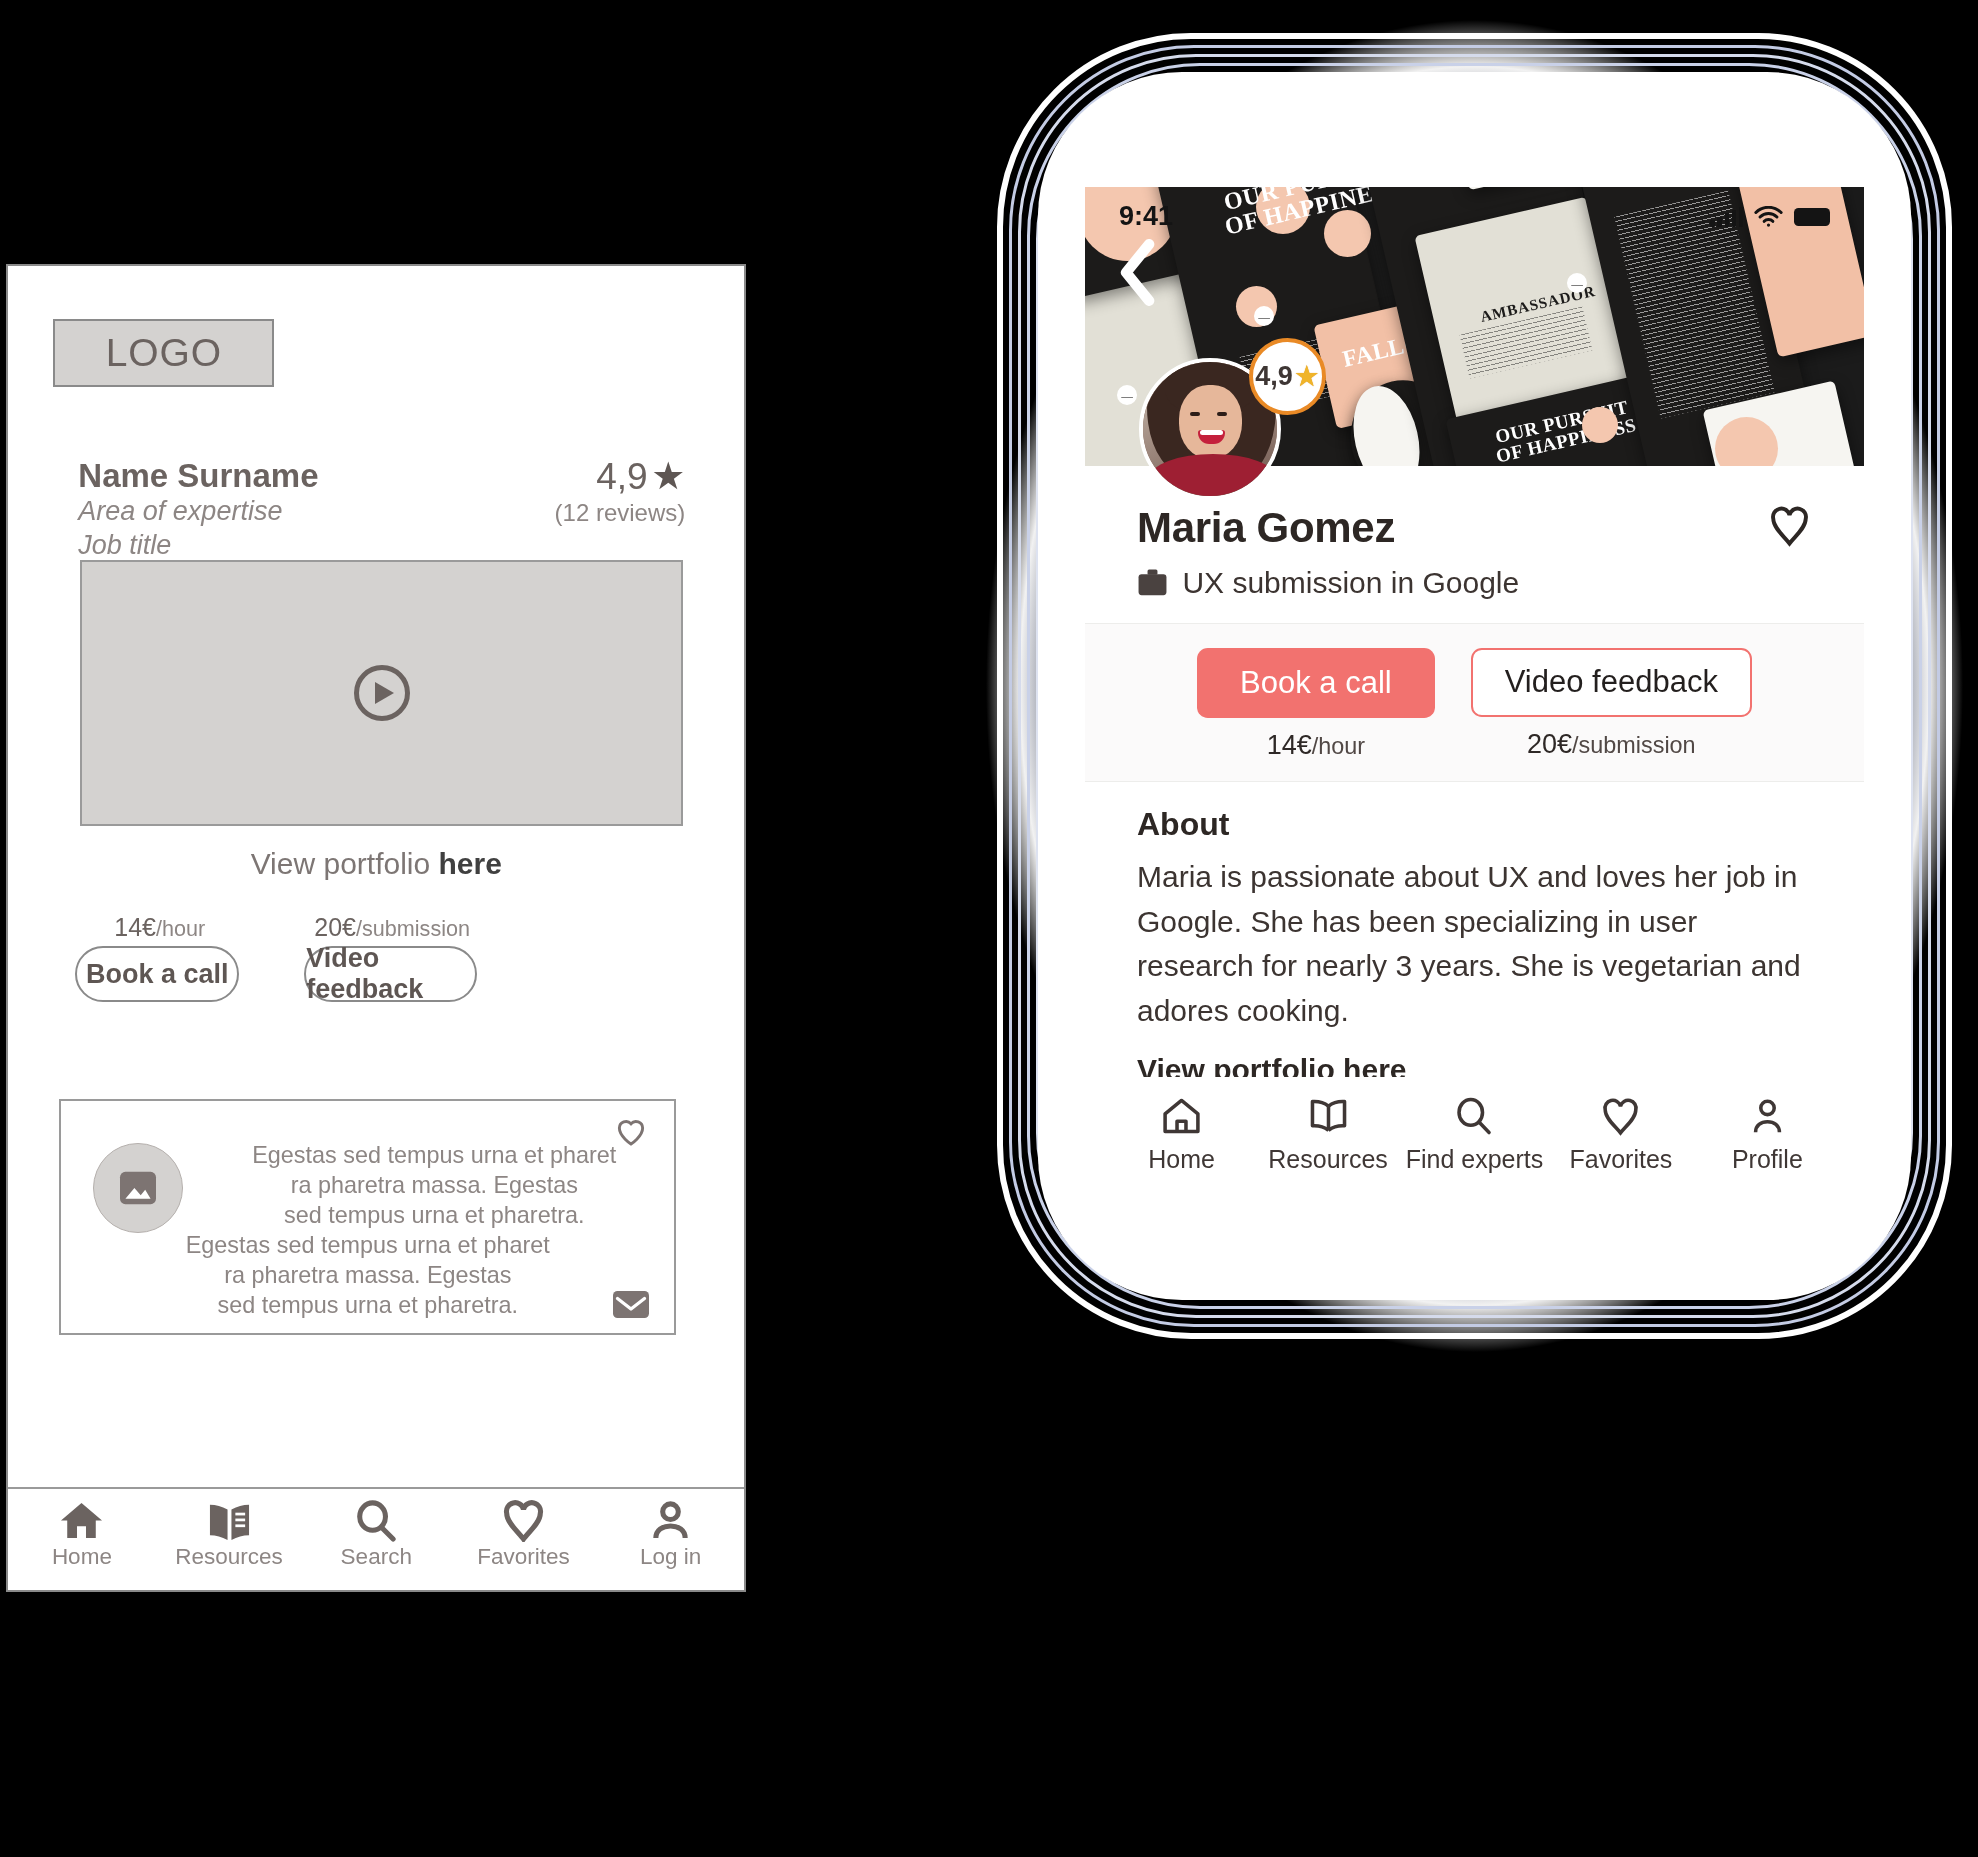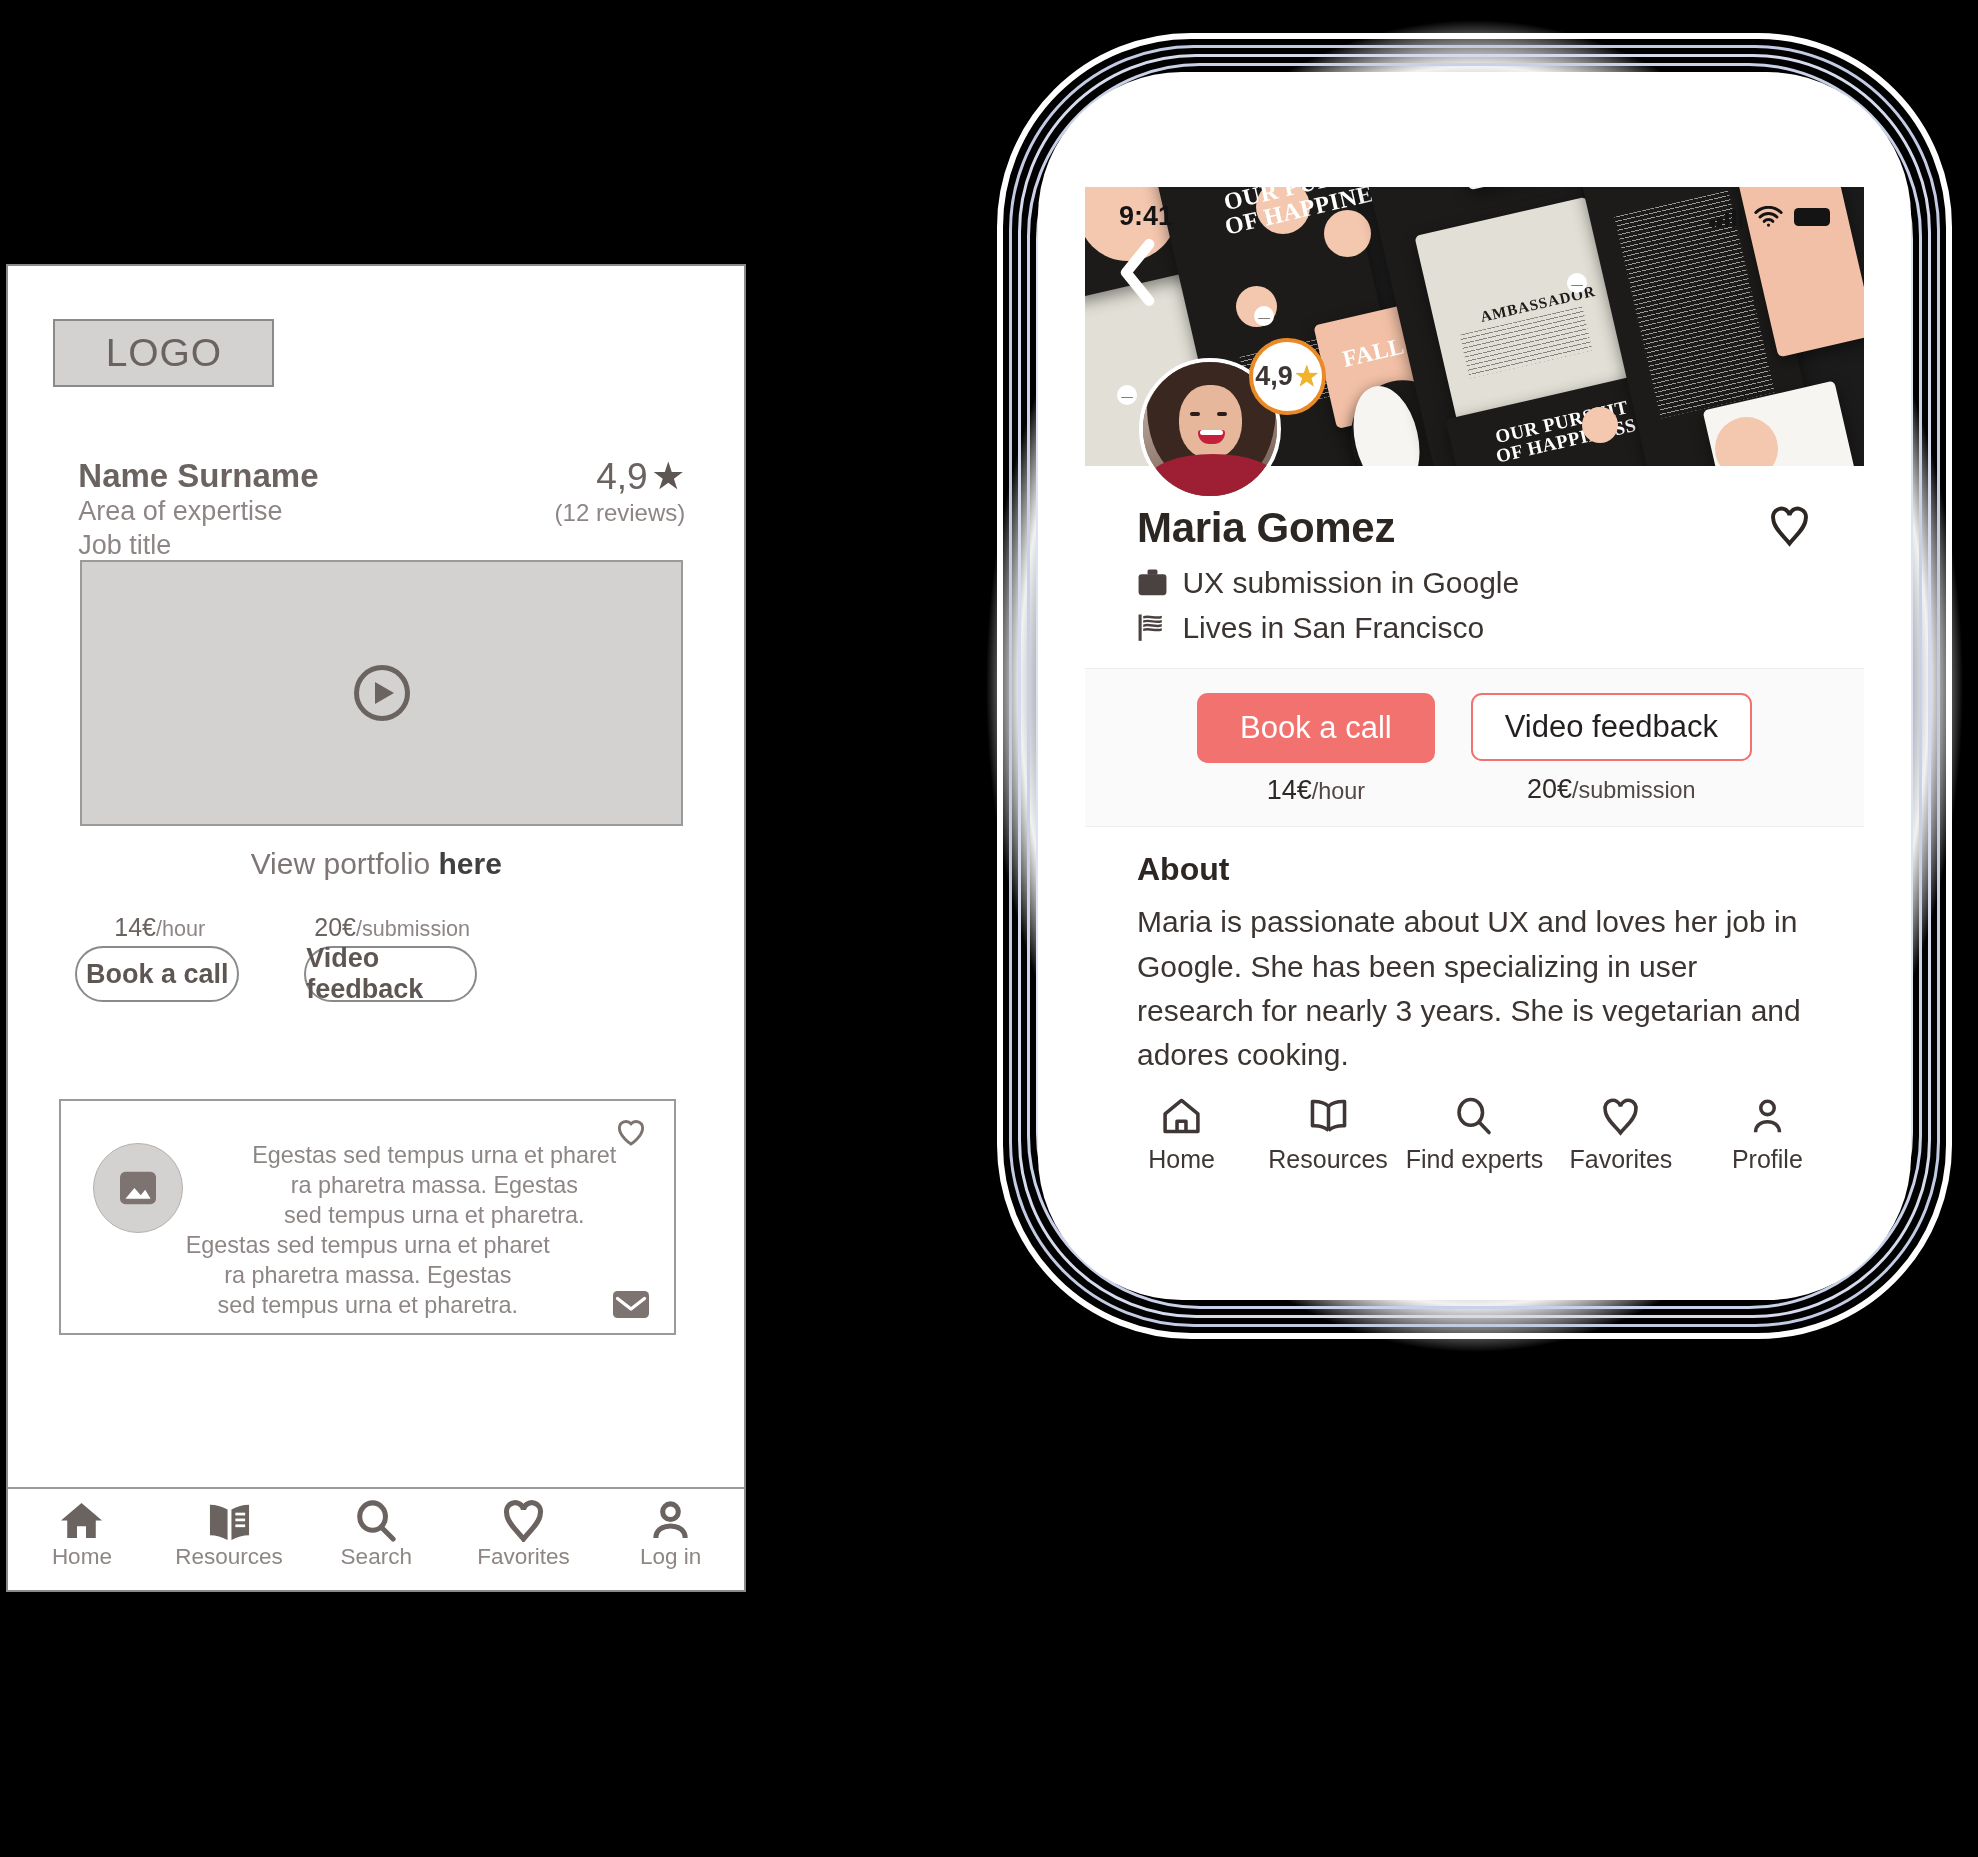--- a/index.html
+++ b/index.html
@@ -23,21 +23,21 @@
   .wf-logo {
     position: absolute; left: 45px; top: 53px;
     width: 221px; height: 68px;
     background: #d4d2d0;
     border: 2.7px solid #8a8a8a;
     display: flex; align-items: center; justify-content: center;
     font-size: 39px; color: #6b6360; letter-spacing: 0.9px;
   }
   .wf-nameblock { position: absolute; left: 70px; top: 191px; }
   .wf-name { font-size: 33px; font-weight: bold; color: #6b6360; line-height: 1.15; }
-  .wf-sub  { font-size: 27px; color: #8d8684; line-height: 1.25; }
+  .wf-sub  { font-size: 27px; color: #8d8684; line-height: 1.25; font-style: italic; }
   .wf-rating {
     position: absolute; right: 59px; top: 191px; text-align: right;
   }
   .wf-rating-top {
     font-size: 37px; color: #6b6360; display: flex; align-items: center;
     justify-content: flex-end; gap: 3.6px; line-height: 1.05;
   }
   .wf-star { font-size: 38px; color: #5e5653; }
   .wf-reviews { font-size: 24px; color: #8d8684; margin-top: 1.8px; }
 
@@ -515,32 +515,20 @@
             </span>
           </div>
           <div class="prof-meta">
             <div class="prof-line">
               <svg width="31" height="29" viewBox="0 0 20 18">
                 <rect x="6.8" y="0.6" width="6.4" height="3.4" rx="1" fill="#4a4240"></rect>
                 <rect x="1" y="3.6" width="18" height="13.6" rx="2" fill="#4a4240"></rect>
               </svg>
               <span>UX submission in Google</span>
             </div>
-            <div class="prof-line">
-              <svg width="31" height="29" viewBox="0 0 20 18">
-                <rect x="1" y="0.6" width="2" height="17" fill="#4a4240"></rect>
-                <g fill="#4a4240">
-                  <path d="M4 1.6c4-1.2 8 1 12-0.2v1.6c-4 1.2-8-1-12 .2z"></path>
-                  <path d="M4 4.3c4-1.2 8 1 12-.2v1.6c-4 1.2-8-1-12 .2z"></path>
-                  <path d="M4 7c4-1.2 8 1 12-.2v1.6c-4 1.2-8-1-12 .2z"></path>
-                  <path d="M4 9.7c4-1.2 8 1 12-.2v1.6c-4 1.2-8-1-12 .2z"></path>
-                </g>
-              </svg>
-              <span>Lives in San Francisco</span>
-            </div>
           </div>
         </div>
 
         <div class="cta-panel">
           <div class="cta-row">
             <div class="cta-col">
               <button class="btn-primary">Book a call</button>
               <div class="cta-price">
                 <span>14€</span><span class="unit">/hour</span>
               </div>

